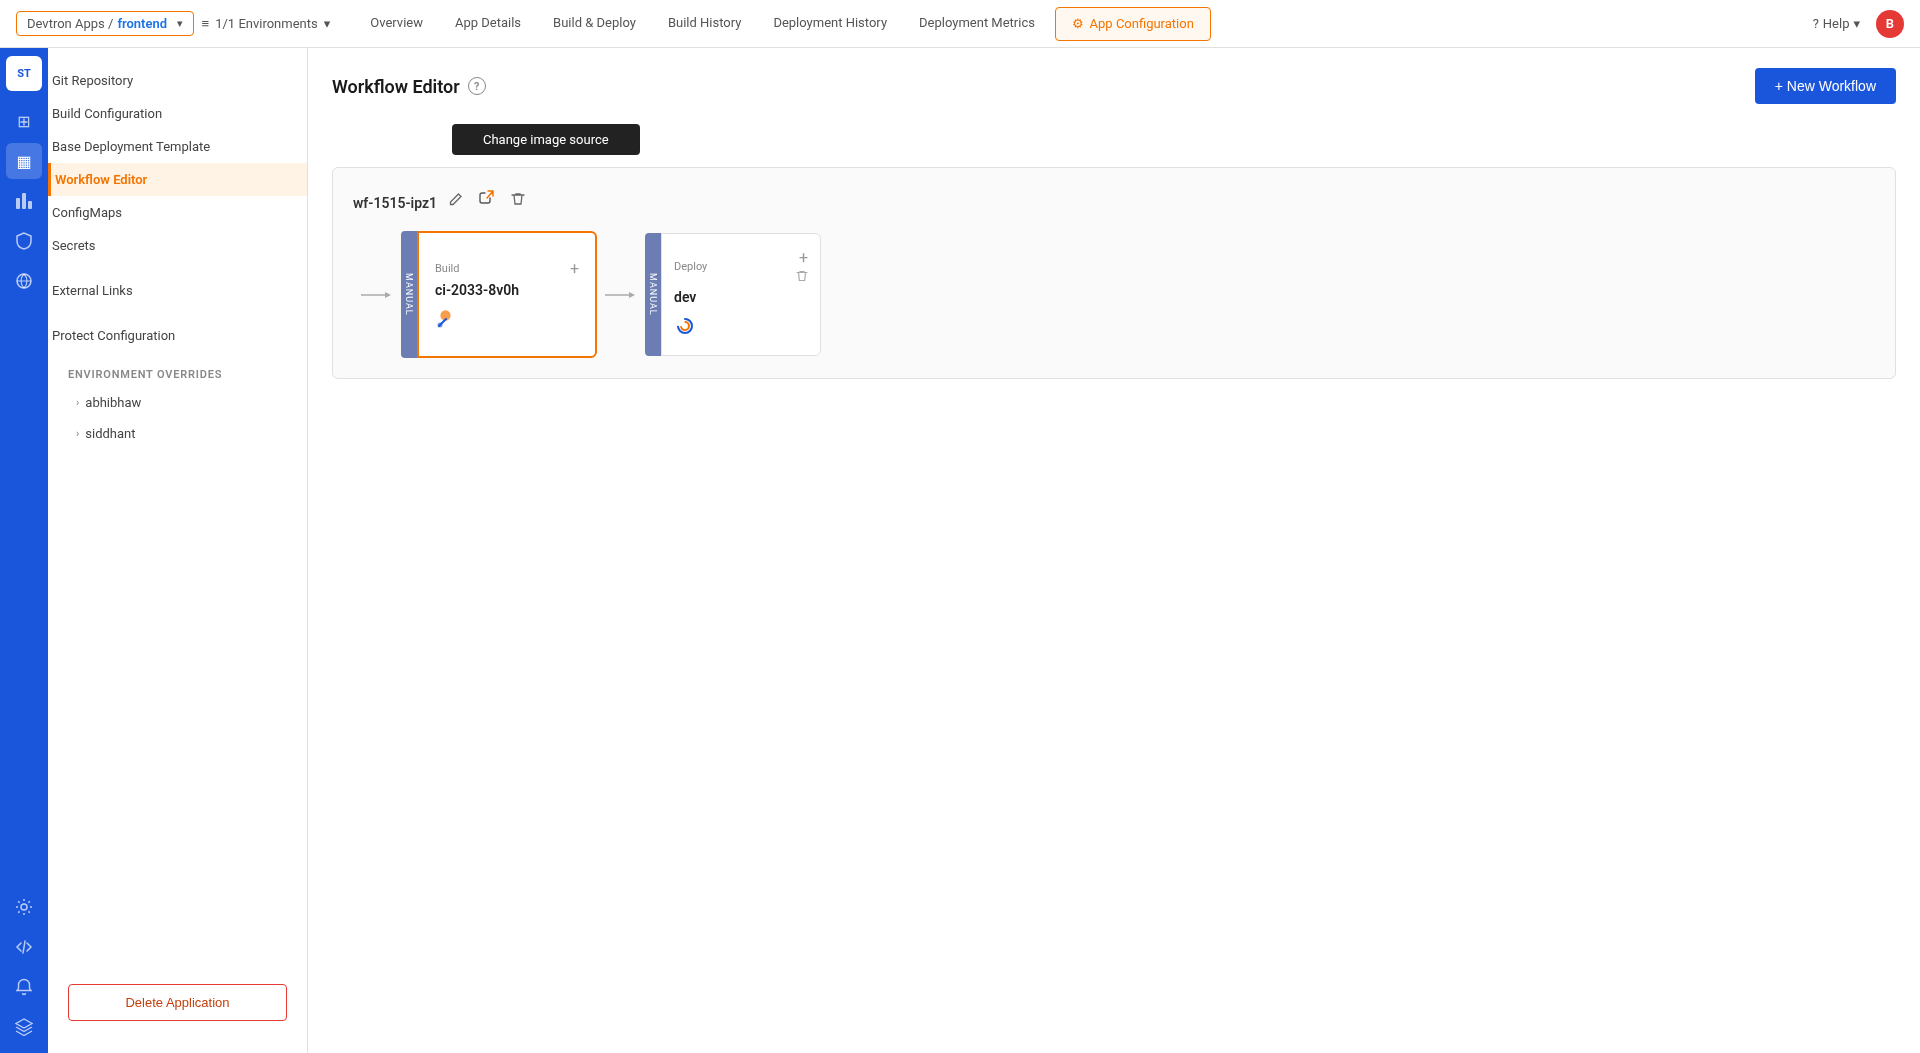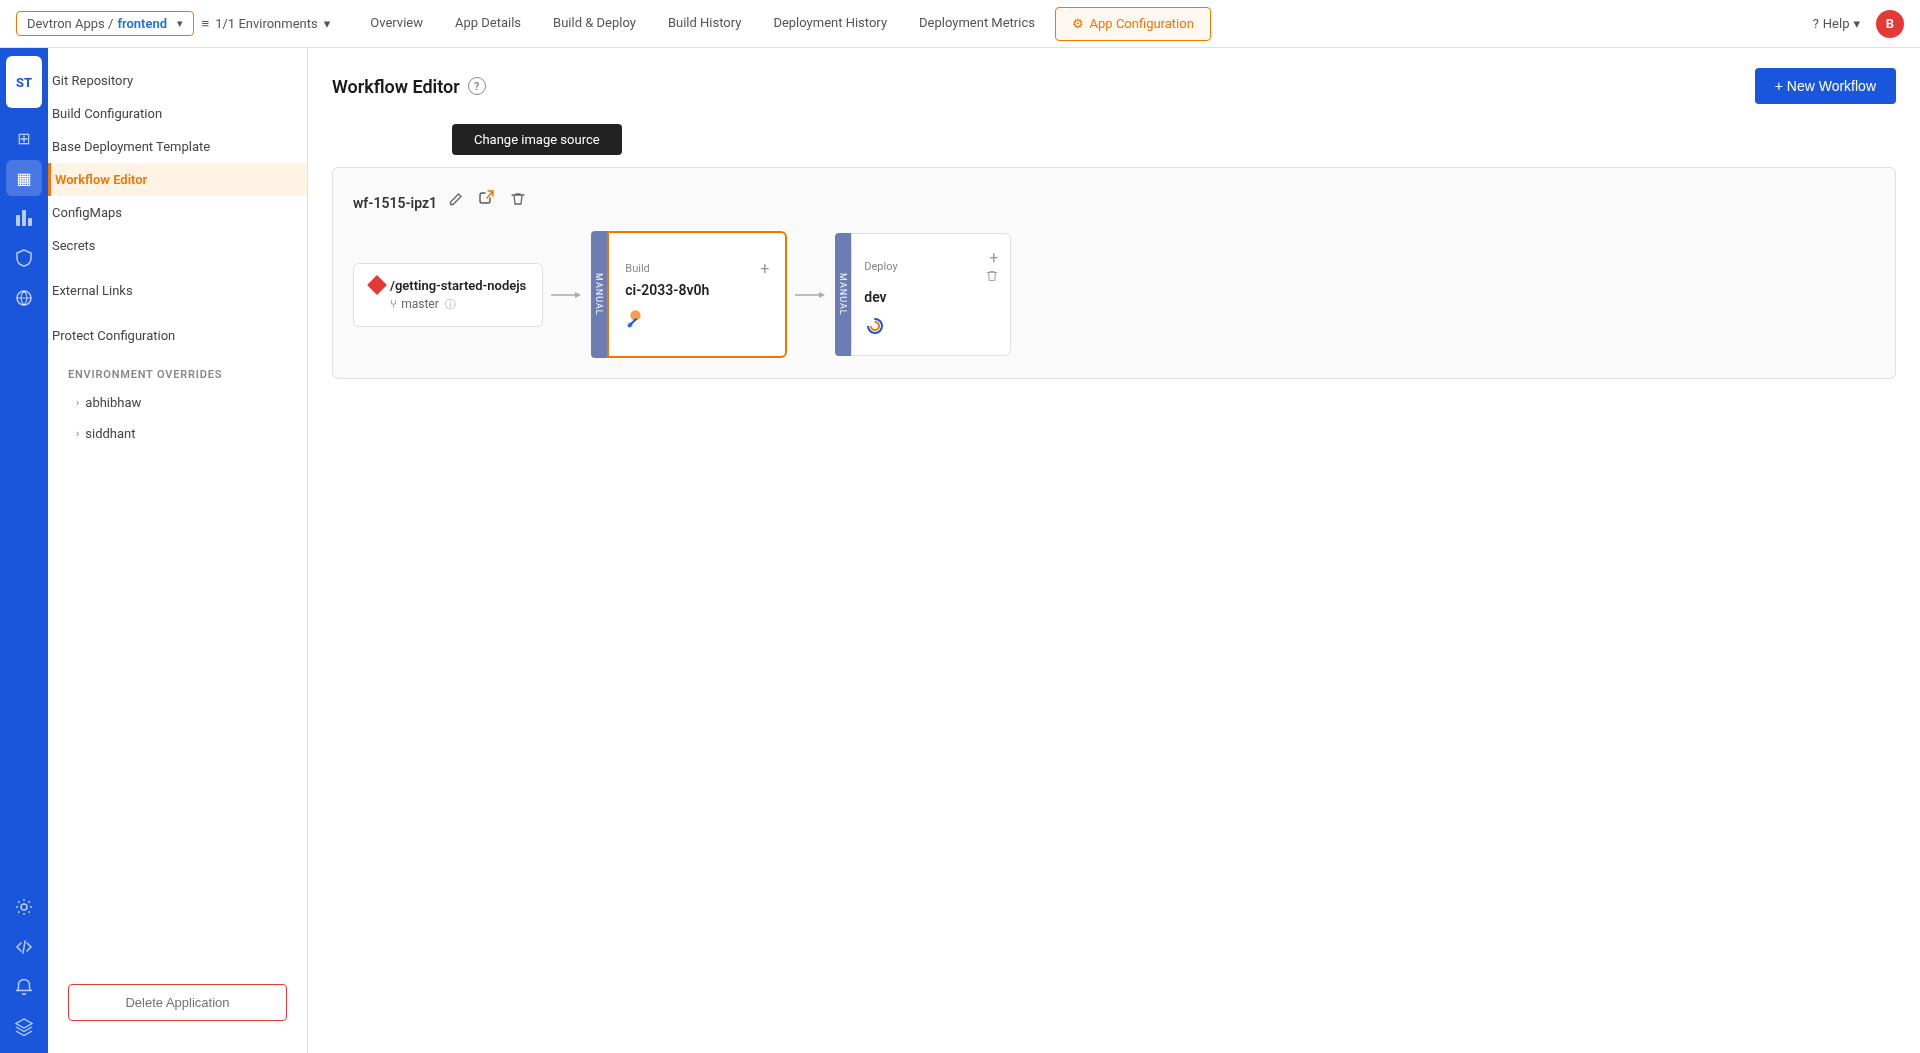--- a/index.html
+++ b/index.html
@@ -49,23 +49,23 @@
 
     
     .main-layout { display: flex; flex: 1; overflow: hidden; }
 
     
     .icon-sidebar {
       width: 48px; background: #1a56db; display: flex; flex-direction: column;
       align-items: center; padding: 8px 0; gap: 4px; flex-shrink: 0;
     }
     .icon-sidebar .app-logo {
-      width: 36px; height: 52px; background: #fff; border-radius: 6px;
+      width: 36px; height: 35px; background: #fff; border-radius: 6px;
       display: flex; align-items: center; justify-content: center;
-      font-size: 13px; font-weight: 700; color: #1a56db; margin-bottom: 8px;
+      font-size: 11px; font-weight: 700; color: #1a56db; margin-bottom: 8px;
     }
     .sidebar-icon {
       width: 36px; height: 36px; border-radius: 6px;
       display: flex; align-items: center; justify-content: center;
       cursor: pointer; color: rgba(255,255,255,0.7); font-size: 16px;
     }
     .sidebar-icon.active { background: rgba(255,255,255,0.2); color: #fff; }
     .sidebar-icon-spacer { flex: 1; }
 
     
@@ -89,21 +89,21 @@
     .left-nav-env-item {
       padding: 8px 20px 8px 28px; font-size: 13px; color: #444; cursor: pointer;
       display: flex; align-items: center; gap: 6px;
     }
     .chevron-right { color: #888; font-size: 11px; }
     .delete-btn-area {
       margin-top: auto; padding: 16px 20px;
     }
     .delete-btn {
       width: 100%; padding: 10px; border: 1.5px solid #e53935;
-      background: #fff; color: #737373; border-radius: 4px;
+      background: #fff; color: #c2410c; border-radius: 4px;
       font-size: 13px; font-weight: 500; cursor: pointer;
     }
 
     
     .main-content {
       flex: 1; padding: 20px 24px; overflow: auto; background: #fff;
     }
     .content-header {
       display: flex; align-items: center; justify-content: space-between;
       margin-bottom: 20px;
@@ -118,21 +118,21 @@
       align-items: center; justify-content: center; font-size: 11px; cursor: pointer;
     }
     .new-workflow-btn {
       background: #1a56db; color: #fff; border: none;
       padding: 10px 20px; border-radius: 4px; font-size: 14px;
       font-weight: 500; cursor: pointer; display: flex; align-items: center; gap: 6px;
     }
 
     
     .tooltip-box {
-      background: #222; color: #fff; padding: 8px 22px;
+      background: #222; color: #fff; padding: 8px 31px;
       border-radius: 4px; font-size: 13px; display: inline-block;
       position: relative; margin-bottom: 8px;
     }
 
     
     .workflow-area {
       background: #fafafa; border: 1px solid #e0e0e0;
       border-radius: 6px; padding: 20px;
     }
     .workflow-header {
@@ -393,31 +393,20 @@
         </button>
         <button class="workflow-icon-btn">
           <svg width="14" height="14" viewBox="0 0 14 14" fill="none">
               <path d="M1 3h12M5 3V2h4v1M3 3l1 9h6l1-9" stroke="#666" stroke-width="1.3" stroke-linecap="round"></path>
             </svg>
         </button>
       </div>
 
       <div class="pipeline-row">
 
-        <div class="source-node">
-          <div class="source-header">
-            <div class="source-diamond"></div>
-            <span class="source-name">/getting-started-nodejs</span>
-          </div>
-          <div class="source-branch">
-            <span>⑂</span>
-            <span>master</span>
-            <span style="font-size:11px;color:#aaa;margin-left:2px">ⓘ</span>
-          </div>
-        </div>
 
         <div class="pipeline-arrow">
           <svg width="32" height="12" viewBox="0 0 32 12">
               <line x1="0" y1="6" x2="26" y2="6" stroke="#aaa" stroke-width="1.5"></line>
               <polygon points="24,3 30,6 24,9" fill="#aaa"></polygon>
             </svg>
         </div>
 
         <div class="build-node-wrapper">
           <div class="manual-label-left">MANUAL</div>

